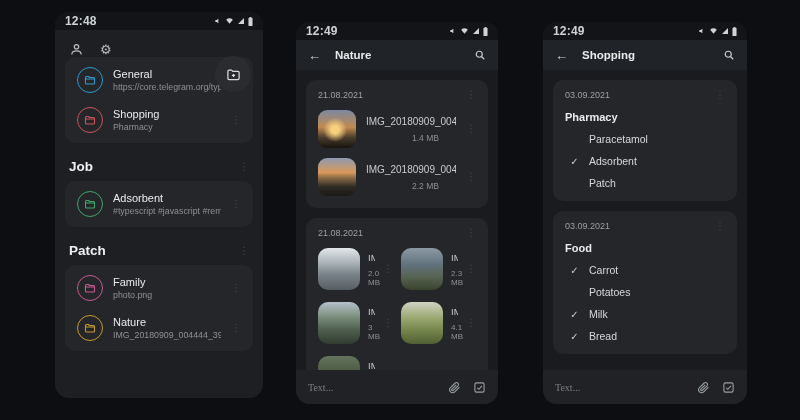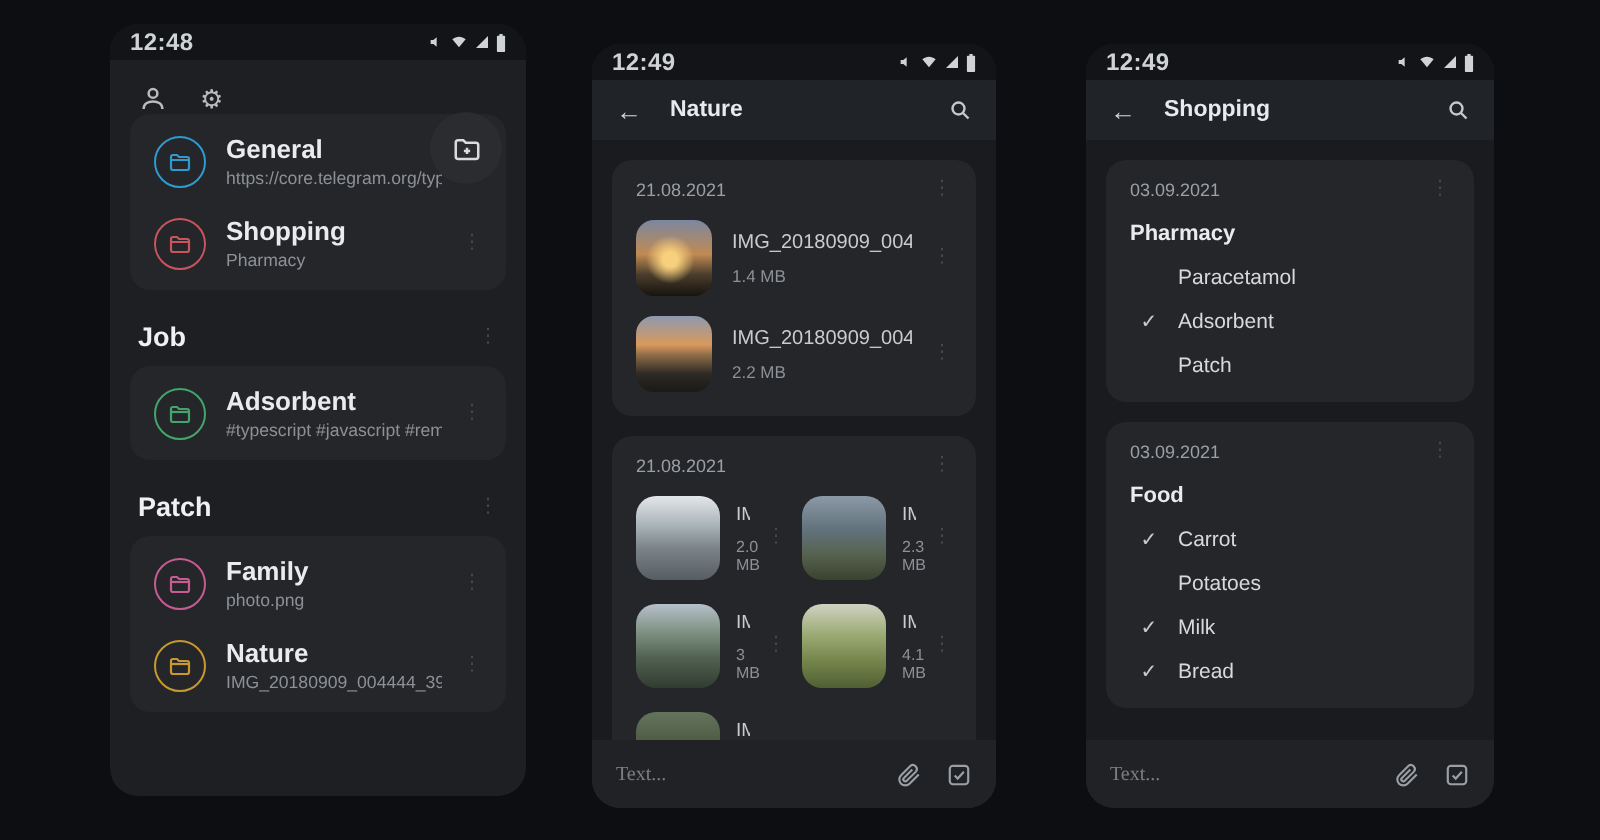--- a/index.html
+++ b/index.html
@@ -25,37 +25,37 @@
   .dots { color:#45484c; font-size:10px; line-height:1; }
   .hcard { background:#242629; border-radius:10px; margin:0 10px; padding:3px 0; }
   .hrow { display:flex; align-items:center; gap:10px; padding:7px 12px; }
   .circle { width:26px; height:26px; border-radius:50%; border:1.7px solid currentColor; display:flex; align-items:center; justify-content:center; flex:none; }
   .acc-blue  { color:#2f9ad0; }
   .acc-red   { color:#c9545e; }
   .acc-green { color:#43a56c; }
   .acc-pink  { color:#c75b93; }
   .acc-amber { color:#c9992e; }
   .hrow-text { min-width:0; flex:1; overflow:hidden; }
-  .hrow-label { font-size:13px; font-weight:700; color:#e9ebed; }
+  .hrow-label { font-size:11px; font-weight:400; color:#e9ebed; }
   .hrow-sub { font-size:8.8px; color:#8d9196; margin-top:2px; white-space:nowrap; overflow:hidden; }
   .hrow .dots { margin-left:auto; }
 
   
   .appbar { height:30px; background:#202327; display:flex; align-items:center; gap:14px; padding:0 12px; color:#e8eaec; }
   .back { font-size:13px; color:#d2d5d8; }
   .appbar-title { font-size:11.5px; font-weight:700; }
   .appbar .search { margin-left:auto; color:#c6c9cc; }
   .content { position:absolute; top:48px; bottom:0; left:0; right:0; background:#191b1e; padding:10px 10px 0; overflow:hidden; }
   .fcard { background:#242629; border-radius:10px; padding:10px 12px 12px; margin-bottom:10px; }
   .date-row { display:flex; justify-content:space-between; align-items:center; color:#9aa0a6; font-size:9px; }
   .file-row { display:flex; align-items:center; gap:10px; margin-top:10px; }
   .thumb { width:38px; height:38px; border-radius:9px; flex:none; }
   .file-text { flex:1; min-width:0; }
   .file-name { font-size:10px; color:#c9cbce; white-space:nowrap; overflow:hidden; }
-  .file-size { font-size:8.5px; color:#8d9196; margin-top:6px; }
+  .file-size { font-size:8.5px; color:#8d9196; margin-top:6px;margin-left:46px; }
   .grid { display:grid; grid-template-columns:1fr 1fr; gap:12px 8px; margin-top:10px; }
   .cell { display:flex; align-items:center; gap:8px; min-width:0; }
   .cell .thumb { width:42px; height:42px; border-radius:10px; }
   .cell-name { font-size:9.5px; color:#c9cbce; white-space:nowrap; overflow:hidden; }
   .cell-size { font-size:8px; color:#8d9196; margin-top:6px; }
   .cell .dots { margin-left:auto; }
 
   .t-sunset-sky  { background:radial-gradient(circle at 45% 52%, #f7cf7d 0 13%, rgba(247,207,125,0) 42%), linear-gradient(180deg,#7c87a0 0%,#c08a52 45%,#4a3d2c 72%,#17130e 100%); }
   .t-sunset-lake { background:linear-gradient(180deg,#8e9ab0 0%,#d9995b 38%,#8a6b47 52%,#2e2a24 76%,#1b1916 100%); }
   .t-bridge      { background:linear-gradient(180deg,#e3e7ea 0%,#aab3b8 35%,#7b848a 62%,#565d63 100%); }

